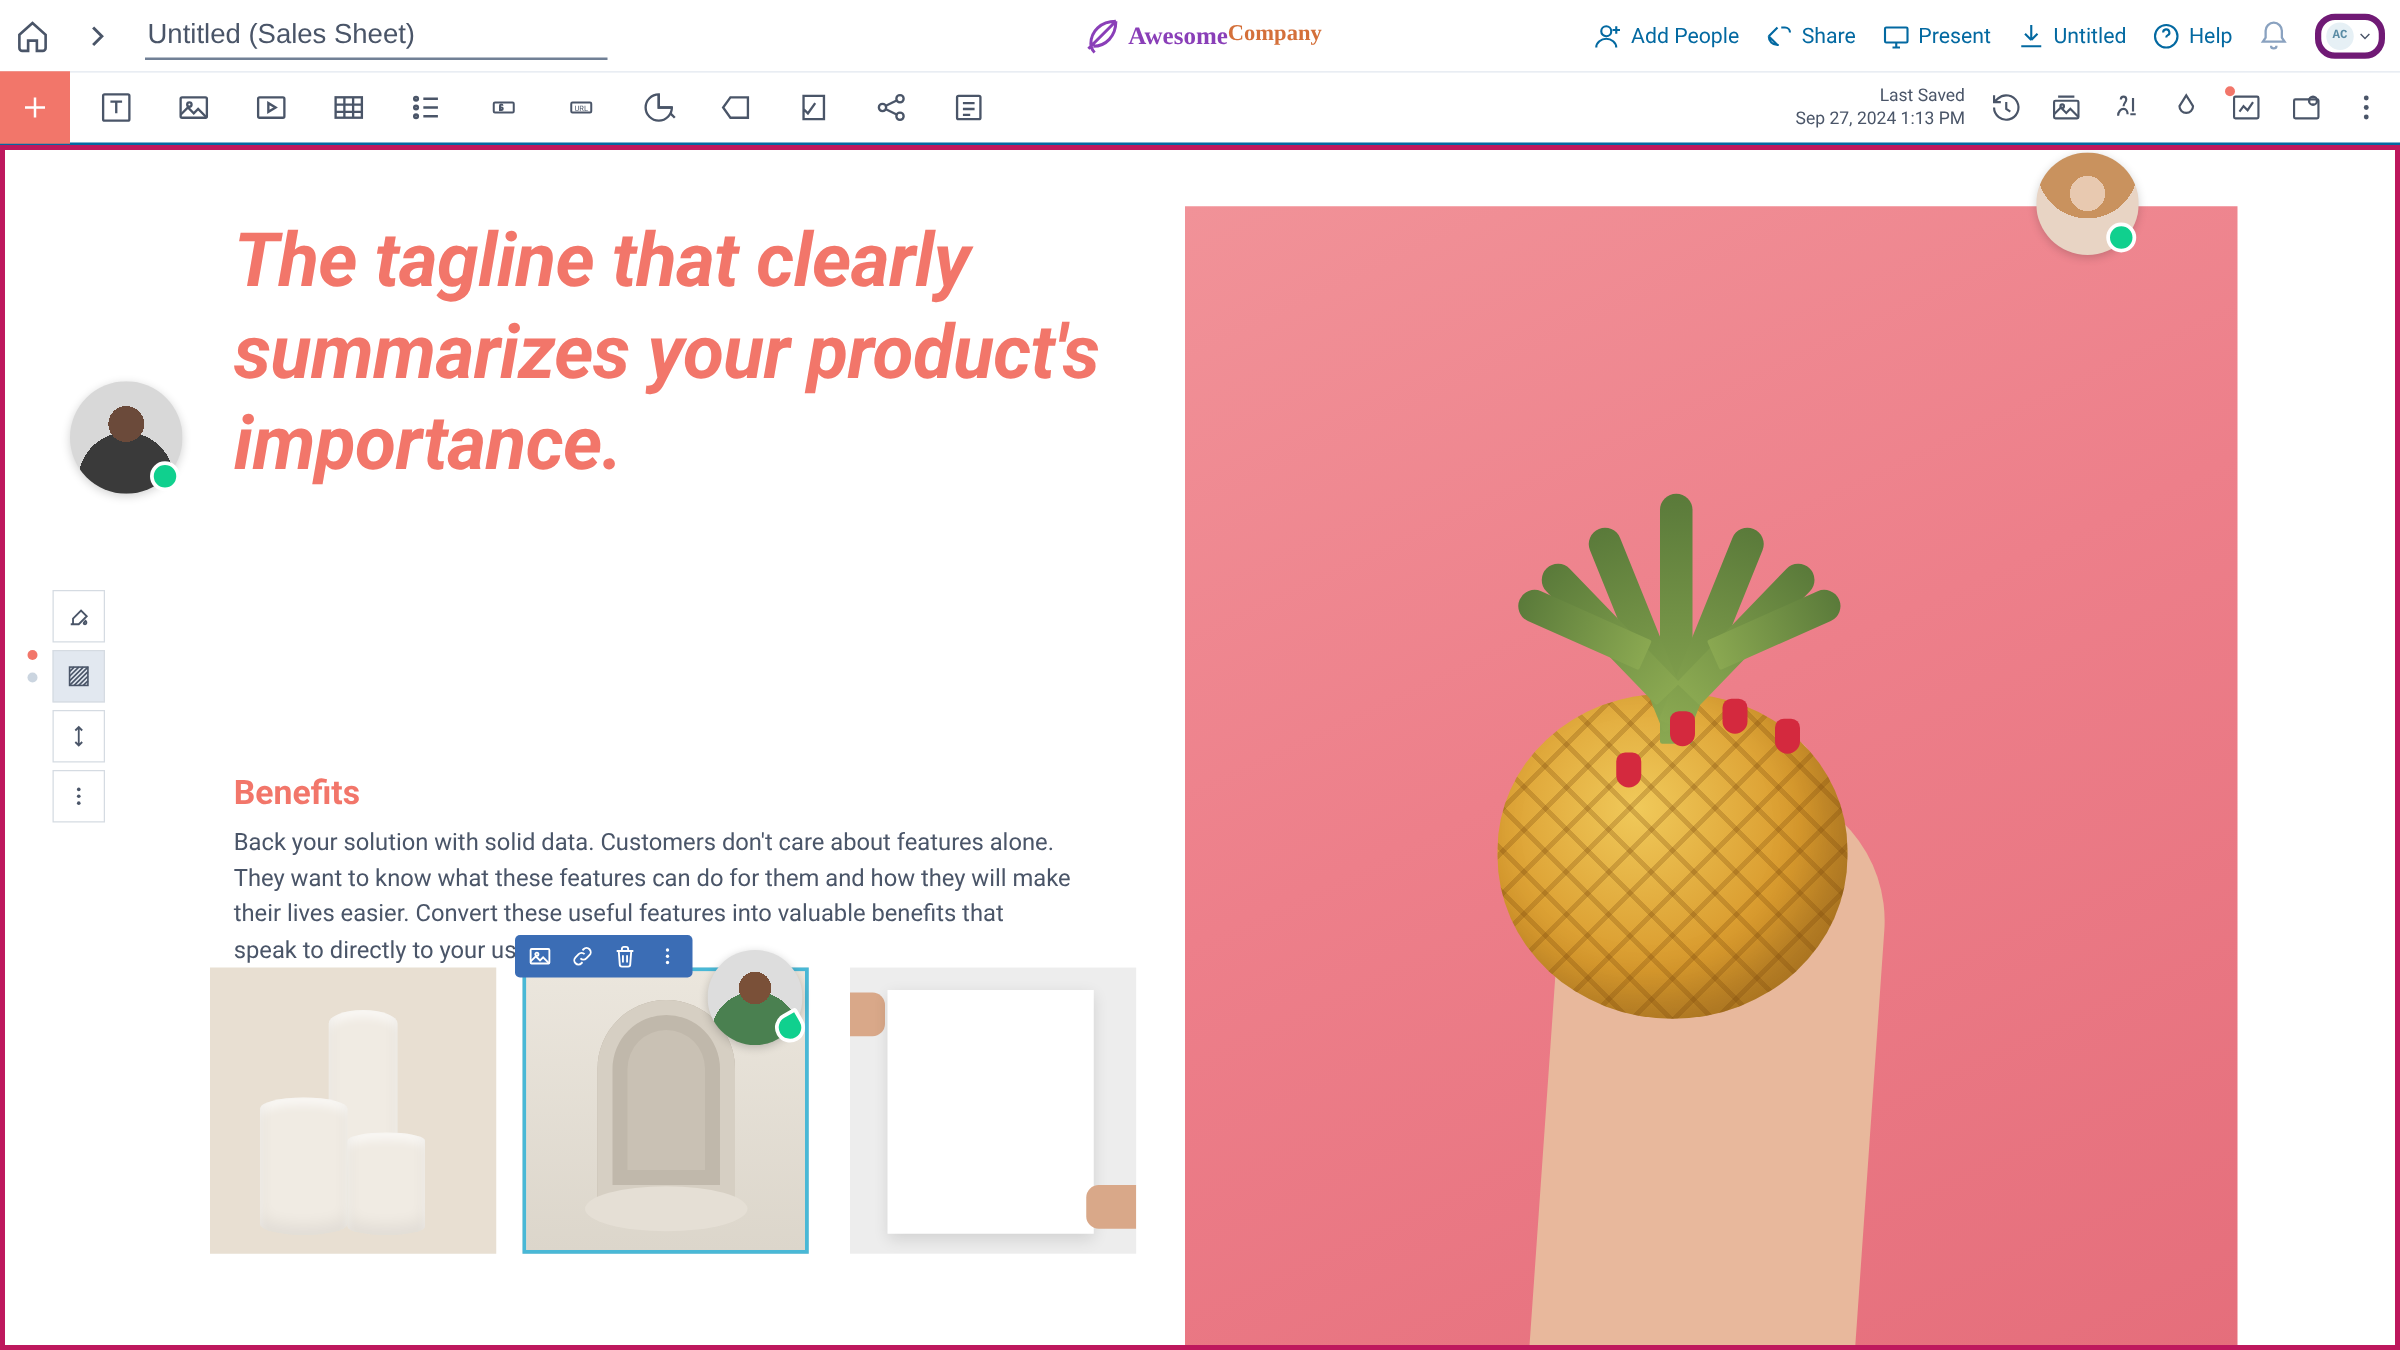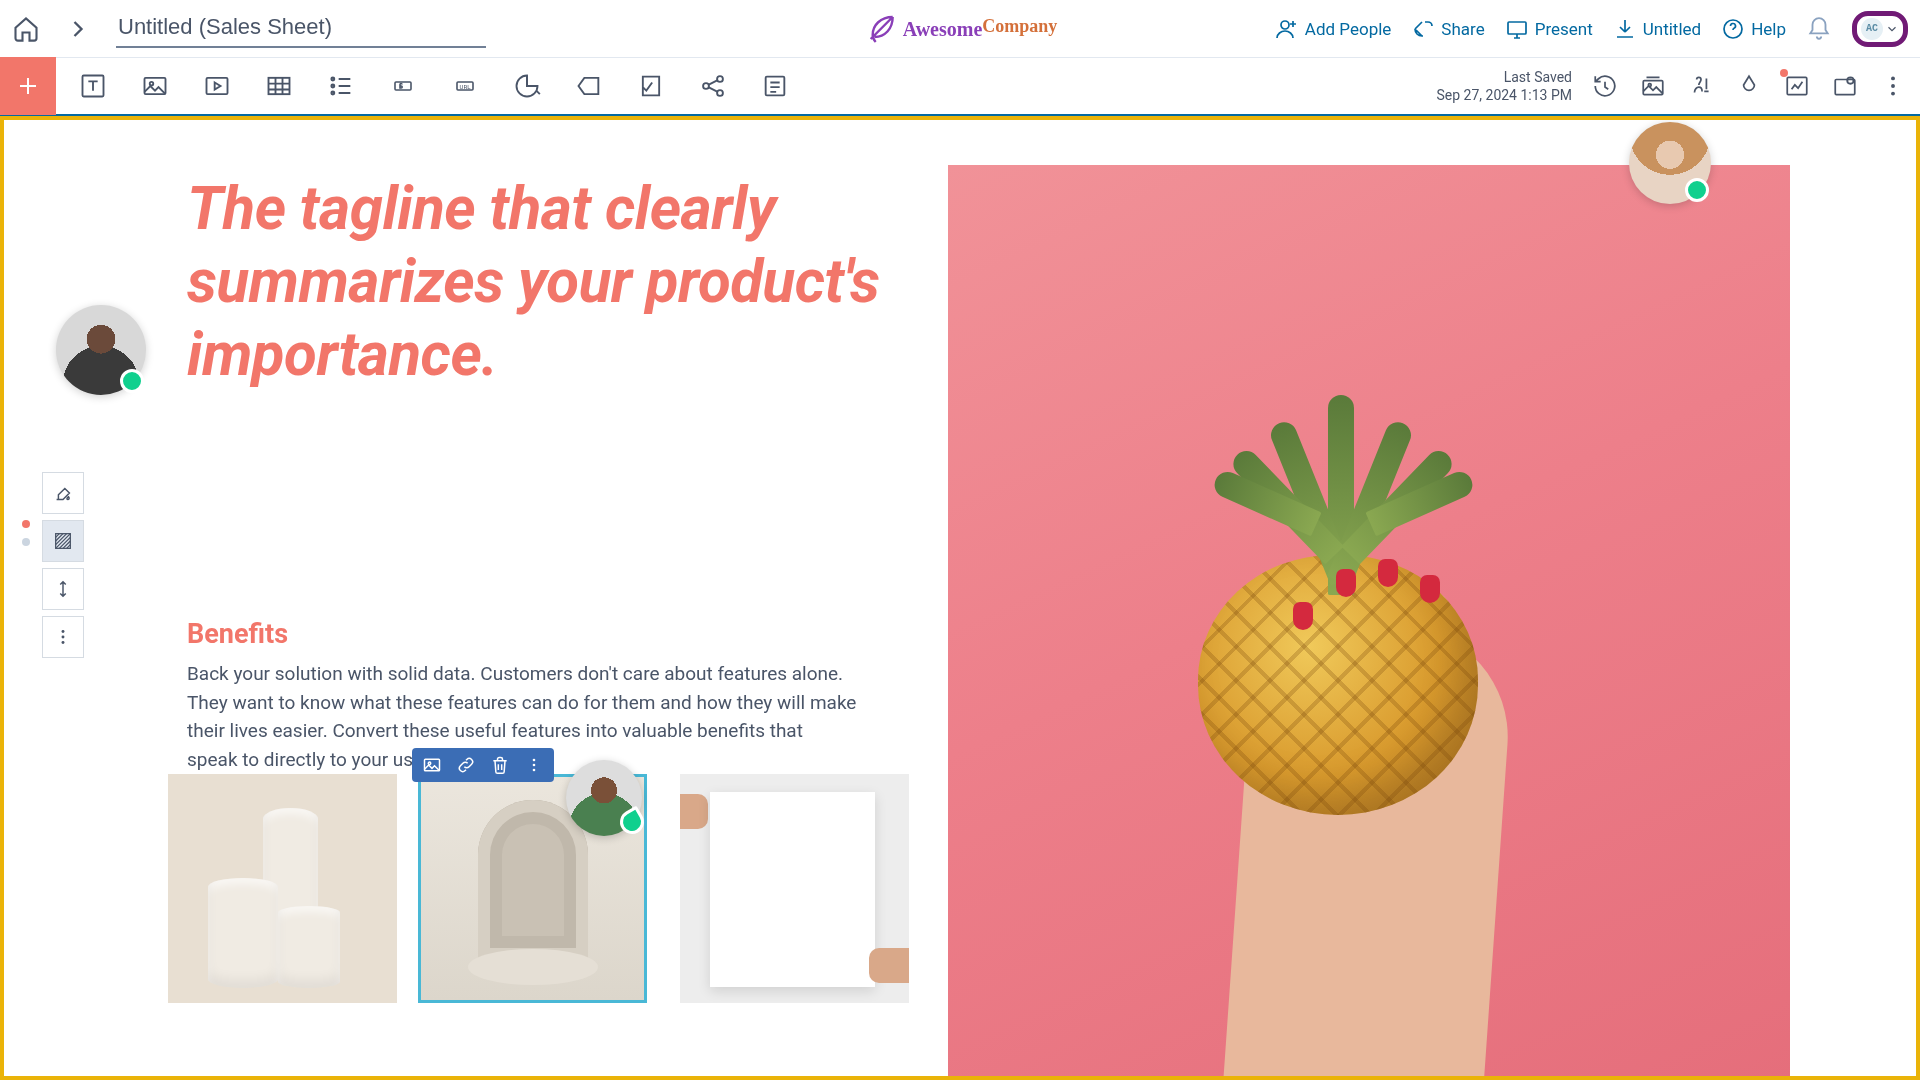--- a/index.html
+++ b/index.html
@@ -33,21 +33,21 @@
 .tool-icon svg { width:28px; height:28px; }
 .tool-icon.sm svg { width:24px; height:24px; }
 
 .toolbar-right { margin-left:auto; display:flex; align-items:center; gap:18px; padding-right:12px; }
 .last-saved { text-align:right; font-size:14px; color:#4a5568; line-height:1.3; }
 .tbr-icon { width:30px; height:30px; display:flex; align-items:center; justify-content:center; color:#4a5568; cursor:pointer; position:relative; }
 .tbr-icon svg { width:26px; height:26px; }
 .dot-ind { position:absolute; top:-2px; left:-2px; width:8px; height:8px; border-radius:50%; background:#f2766a; }
 
 
-.canvas { position:relative; width:1920px; height:calc(1080px - 116px); background:#fff; border:4px solid #eab308; border-top-width:4px; overflow:hidden; }
+.canvas { position:relative; width:1920px; height:calc(1080px - 116px); background:#fff; border:4px solid #be185d; border-top-width:4px; overflow:hidden; }
 
 .hero-title { position:absolute; left:183px; top:52px; width:720px; font-size:60px; font-weight:700; font-style:italic; color:#f2766a; line-height:1.22; letter-spacing:-0.5px; }
 .hero-desc { position:absolute; left:183px; top:412px; width:640px; font-size:24px; color:#4a5568; line-height:1.42; }
 .benefits-h { position:absolute; left:183px; top:498px; font-size:27px; font-weight:700; color:#f2766a; }
 .benefits-body { position:absolute; left:183px; top:540px; width:670px; font-size:19px; color:#4a5568; line-height:1.5; }
 
 .thumb { position:absolute; top:654px; width:229px; height:229px; overflow:hidden; }
 .thumb1 { left:164px; background:#e8dfd2; }
 .thumb2 { left:414px; background:#e8e4dd; border:3px solid #49b8d6; }
 .thumb3 { left:676px; background:#f5f5f5; }

